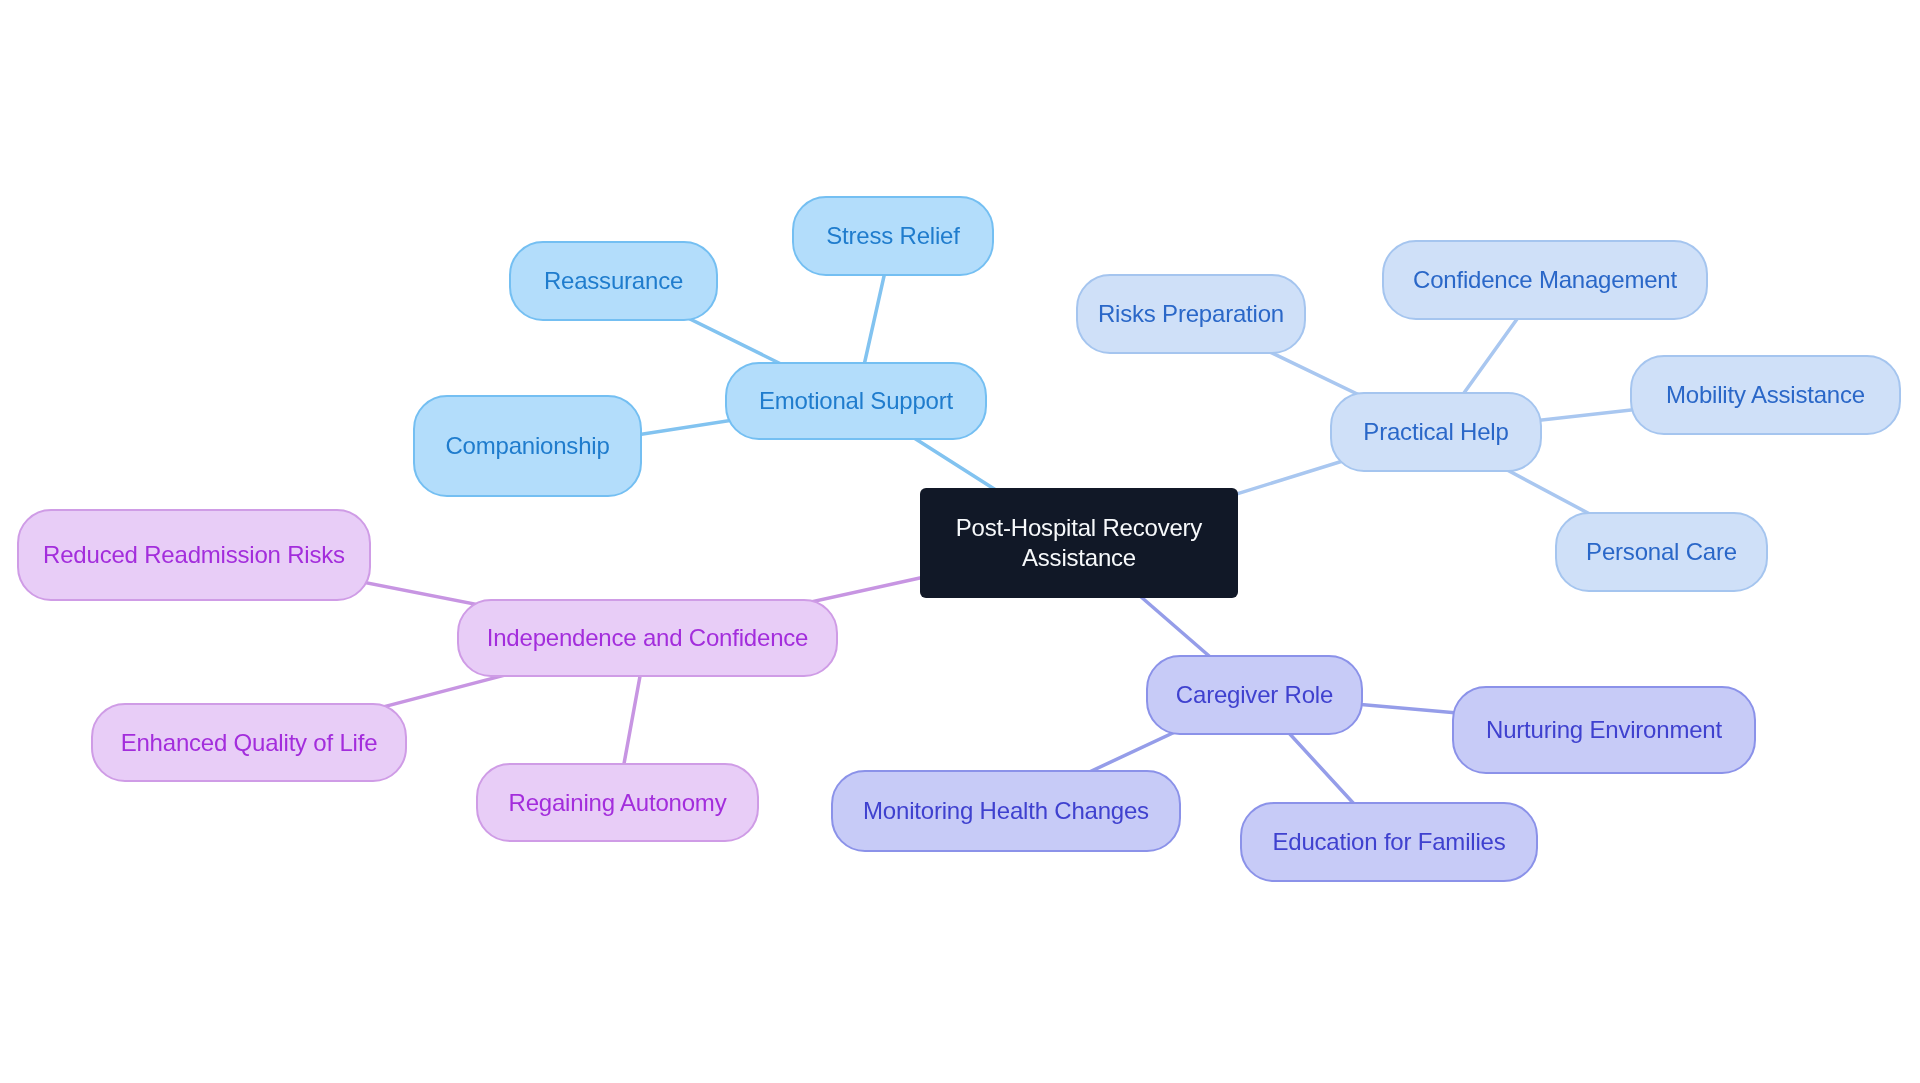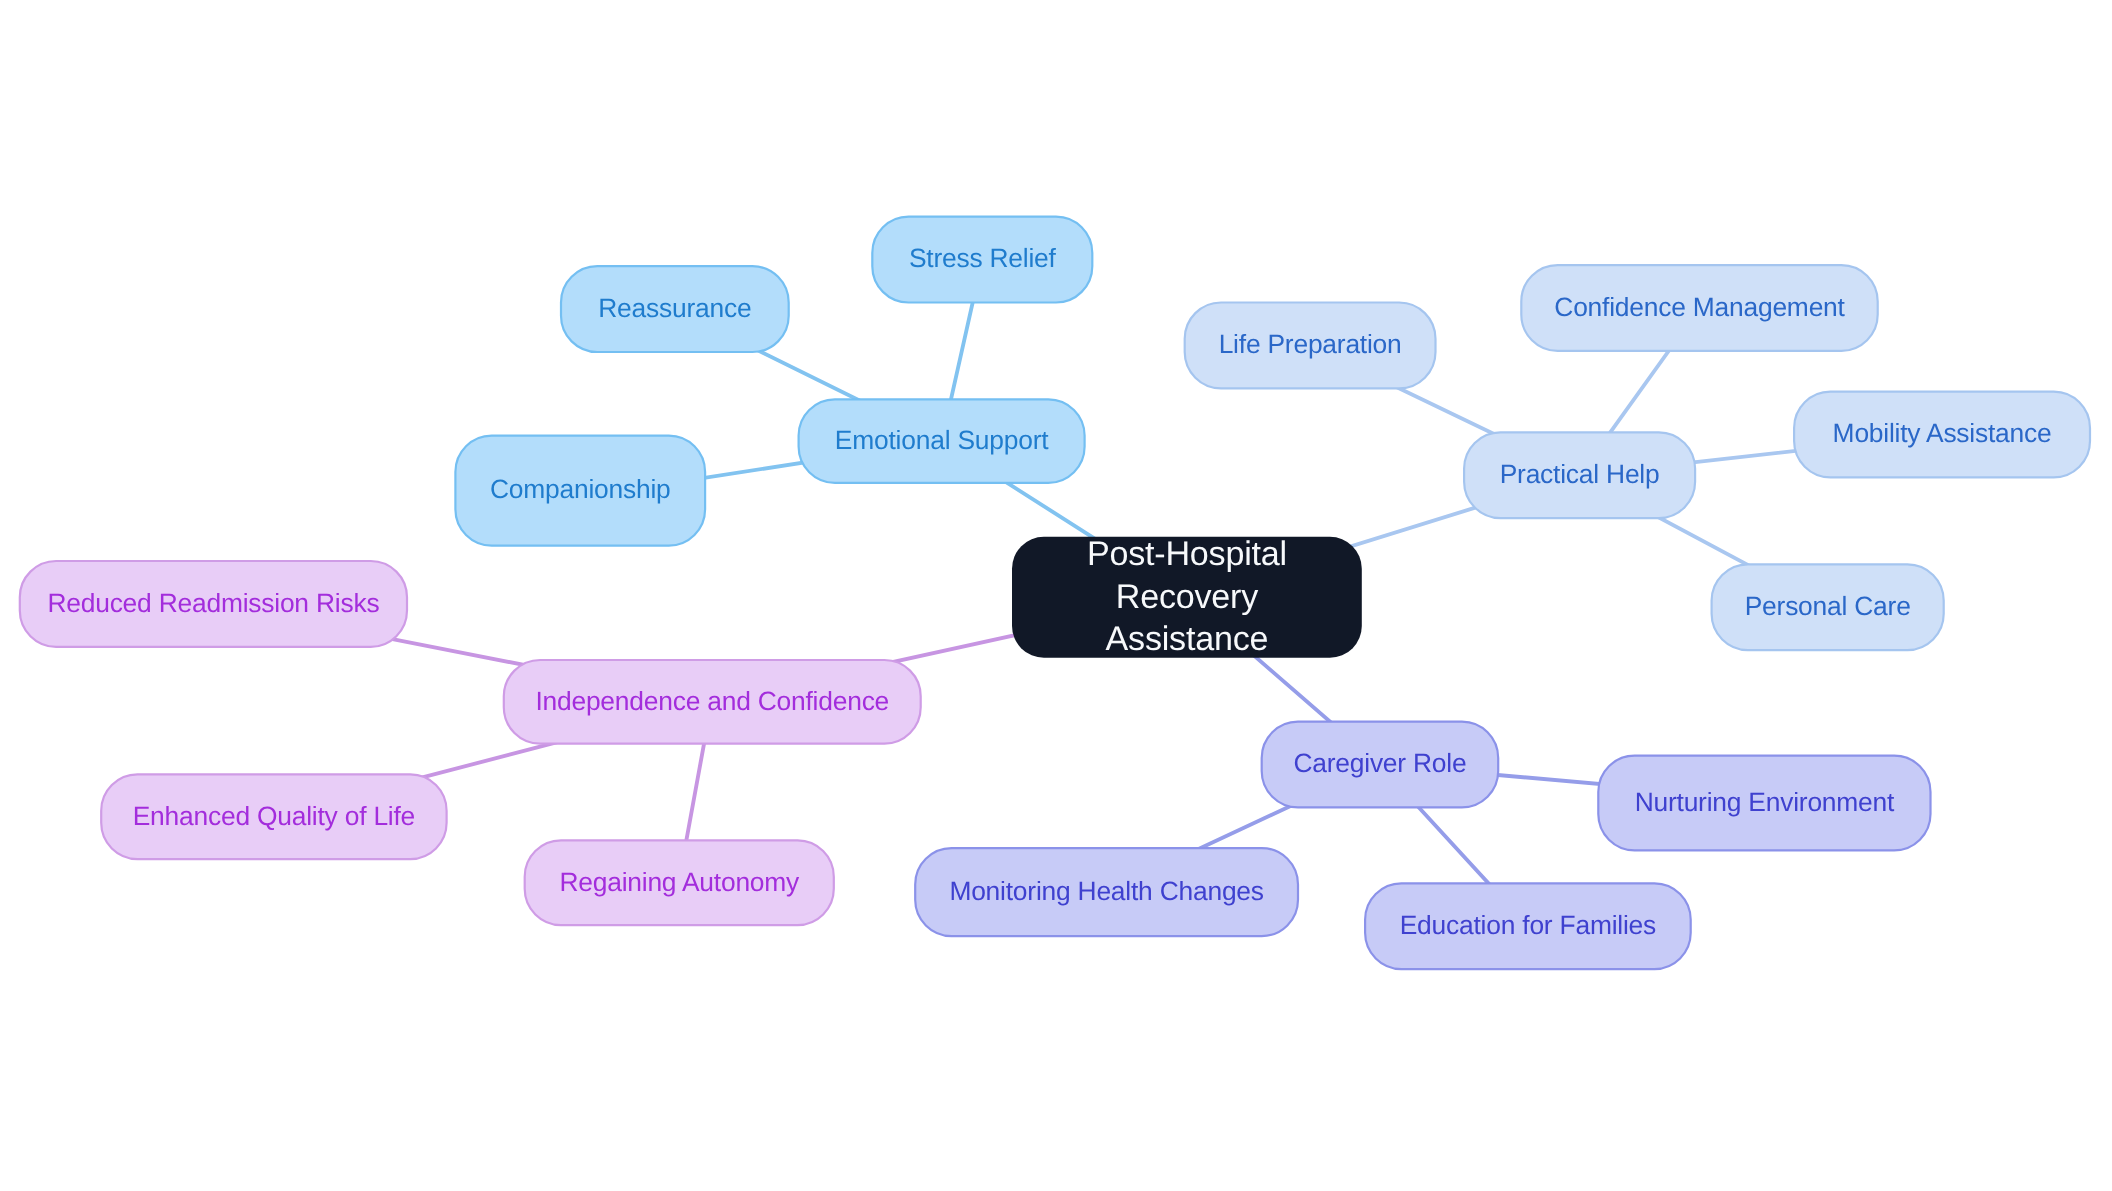--- a/index.html
+++ b/index.html
@@ -63,23 +63,23 @@
     color: var(--caregiver-text);
   }
   .b-independence {
     background: var(--independence-fill);
     border-color: var(--independence-border);
     color: var(--independence-text);
   }
   .central {
     background: var(--central-fill);
     border: none;
-    border-radius: 29px;
+    border-radius: 6px;
     color: var(--central-text);
-    font-size: 31px;
+    font-size: 24px;
   }
 </style>
 </head>
 <body>
 
 <div class="canvas">
 
   <svg class="edges" viewBox="0 0 1920 1083" aria-hidden="true">
     <line class="e-emotional" x1="1079" y1="543" x2="856" y2="401"></line>
     <line class="e-emotional" x1="856" y1="401" x2="893" y2="236"></line>
@@ -117,21 +117,21 @@
     <span>Reassurance</span>
   </div>
   <div class="node b-emotional" style="left:413px;top:395px;width:229px;height:102px">
     <span>Companionship</span>
   </div>
 
   <div class="node b-practical" style="left:1330px;top:392px;width:212px;height:80px">
     <span>Practical Help</span>
   </div>
   <div class="node b-practical" style="left:1076px;top:274px;width:230px;height:80px">
-    <span>Life Preparation</span>
+    <span>Risks Preparation</span>
   </div>
   <div class="node b-practical" style="left:1382px;top:240px;width:326px;height:80px">
     <span>Confidence Management</span>
   </div>
   <div class="node b-practical" style="left:1630px;top:355px;width:271px;height:80px">
     <span>Mobility Assistance</span>
   </div>
   <div class="node b-practical" style="left:1555px;top:512px;width:213px;height:80px">
     <span>Personal Care</span>
   </div>
@@ -145,21 +145,21 @@
   <div class="node b-caregiver" style="left:831px;top:770px;width:350px;height:82px">
     <span>Monitoring Health Changes</span>
   </div>
   <div class="node b-caregiver" style="left:1240px;top:802px;width:298px;height:80px">
     <span>Education for Families</span>
   </div>
 
   <div class="node b-independence" style="left:457px;top:599px;width:381px;height:78px">
     <span>Independence and Confidence</span>
   </div>
-  <div class="node b-independence" style="left:17px;top:509px;width:354px;height:80px">
+  <div class="node b-independence" style="left:17px;top:509px;width:354px;height:92px">
     <span>Reduced Readmission Risks</span>
   </div>
   <div class="node b-independence" style="left:91px;top:703px;width:316px;height:79px">
     <span>Enhanced Quality of Life</span>
   </div>
   <div class="node b-independence" style="left:476px;top:763px;width:283px;height:79px">
     <span>Regaining Autonomy</span>
   </div>
 
 </div>

